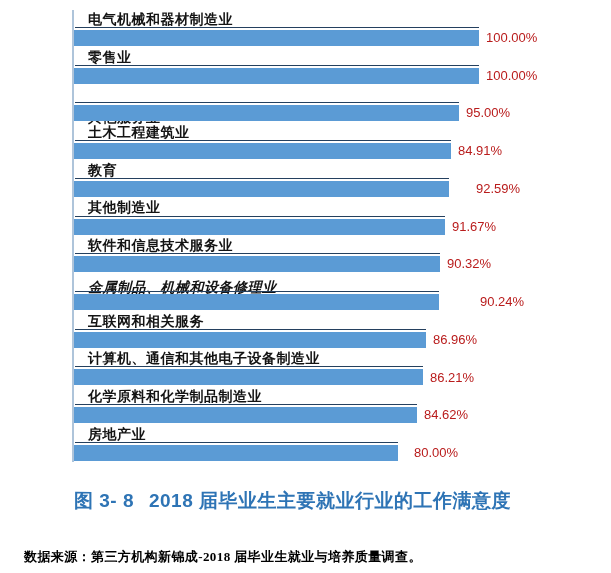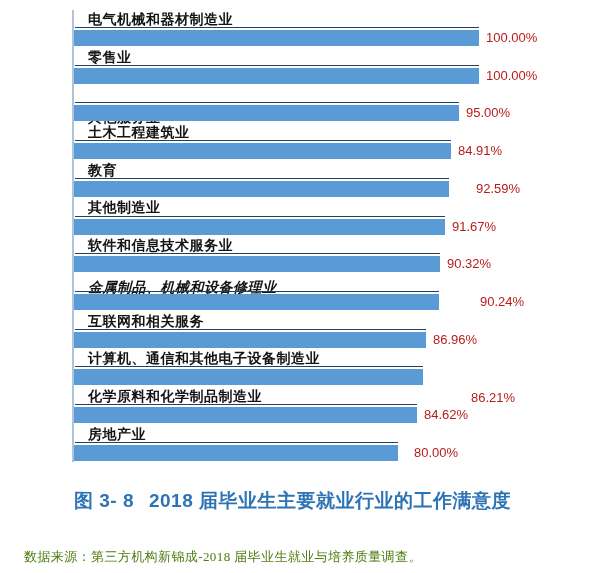--- a/index.html
+++ b/index.html
@@ -81,31 +81,31 @@
         <div class="bar-underline" style="top: 290.9px; width: 364px; background: rgb(36, 64, 95);"></div>
         <div class="bar" style="top: 293.9px; width: 365px; background: rgb(91, 155, 213);"></div>
         <div class="val-label" style="top: 293.9px; left: 446px; margin-left: 34px;">90.24%</div>
         <div class="cat-label" style="top: 312.6px;">互联网和相关服务</div>
         <div class="bar-underline" style="top: 328.6px; width: 351px; background: rgb(36, 64, 95);"></div>
         <div class="bar" style="top: 331.6px; width: 352px; background: rgb(91, 155, 213);"></div>
         <div class="val-label" style="top: 331.6px; left: 433px;">86.96%</div>
         <div class="cat-label" style="top: 350.3px;">计算机、通信和其他电子设备制造业</div>
         <div class="bar-underline" style="top: 366.3px; width: 348px; background: rgb(36, 64, 95);"></div>
         <div class="bar" style="top: 369.3px; width: 349px; background: rgb(91, 155, 213);"></div>
-        <div class="val-label" style="top: 390px; left: 430px; margin-left: 41px;">86.21%</div>
+        <div class="val-label" style="top: 370px; left: 430px;">86.21%</div>
         <div class="cat-label" style="top: 388px;">化学原料和化学制品制造业</div>
         <div class="bar-underline" style="top: 404px; width: 342px; background: rgb(36, 64, 95);"></div>
         <div class="bar" style="top: 407px; width: 343px; background: rgb(91, 155, 213);"></div>
         <div class="val-label" style="top: 407px; left: 424px;">84.62%</div>
         <div class="cat-label" style="top: 425.7px;">房地产业</div>
         <div class="bar-underline" style="top: 441.7px; width: 323px; background: rgb(36, 64, 95);"></div>
         <div class="bar" style="top: 444.7px; width: 324px; background: rgb(91, 155, 213);"></div>
         <div class="val-label" style="top: 444.7px; left: 414px;">80.00%</div>
       </div>
   </div>
 
   <div class="caption" style="color: rgb(46, 116, 181);">
     <span class="cap-num">图 3- 8</span><span>2018 届毕业生主要就业行业的工作满意度</span>
   </div>
 
-  <div class="note note-2" style="color: #4d7c0f;">数据来源：第三方机构新锦成-2018 届毕业生就业与培养质量调查。</div>
+  <div class="note note-2" style="color: #000000; font-weight: bold;">数据来源：第三方机构新锦成-2018 届毕业生就业与培养质量调查。</div>
 
 </div>
 
 </body></html>

